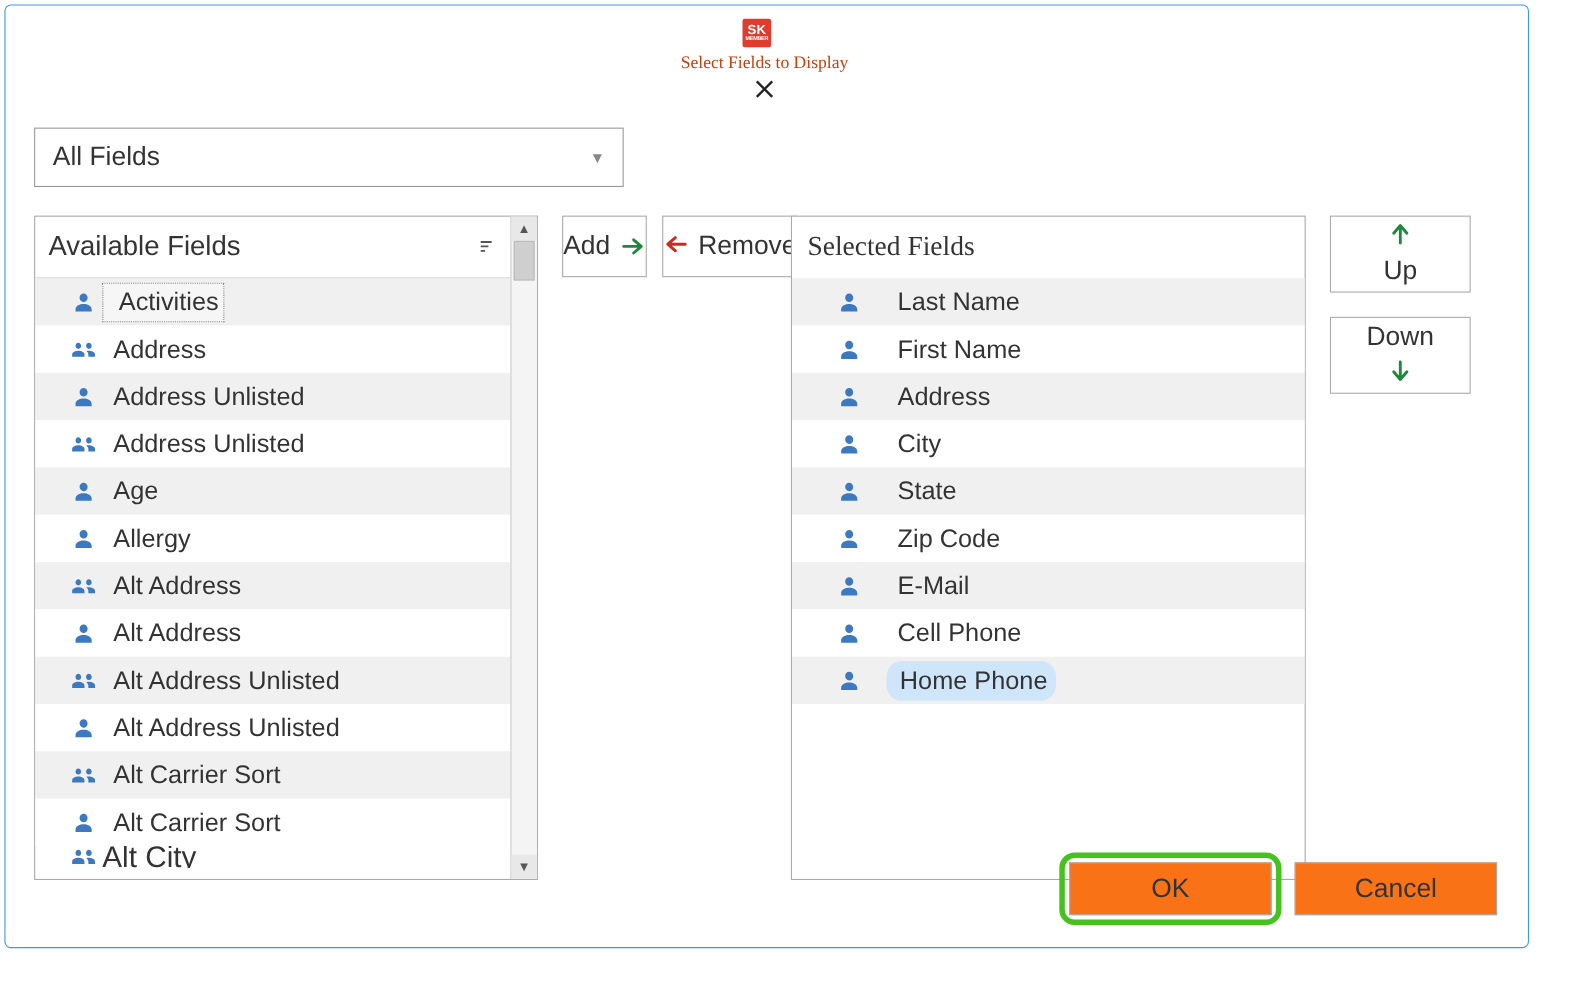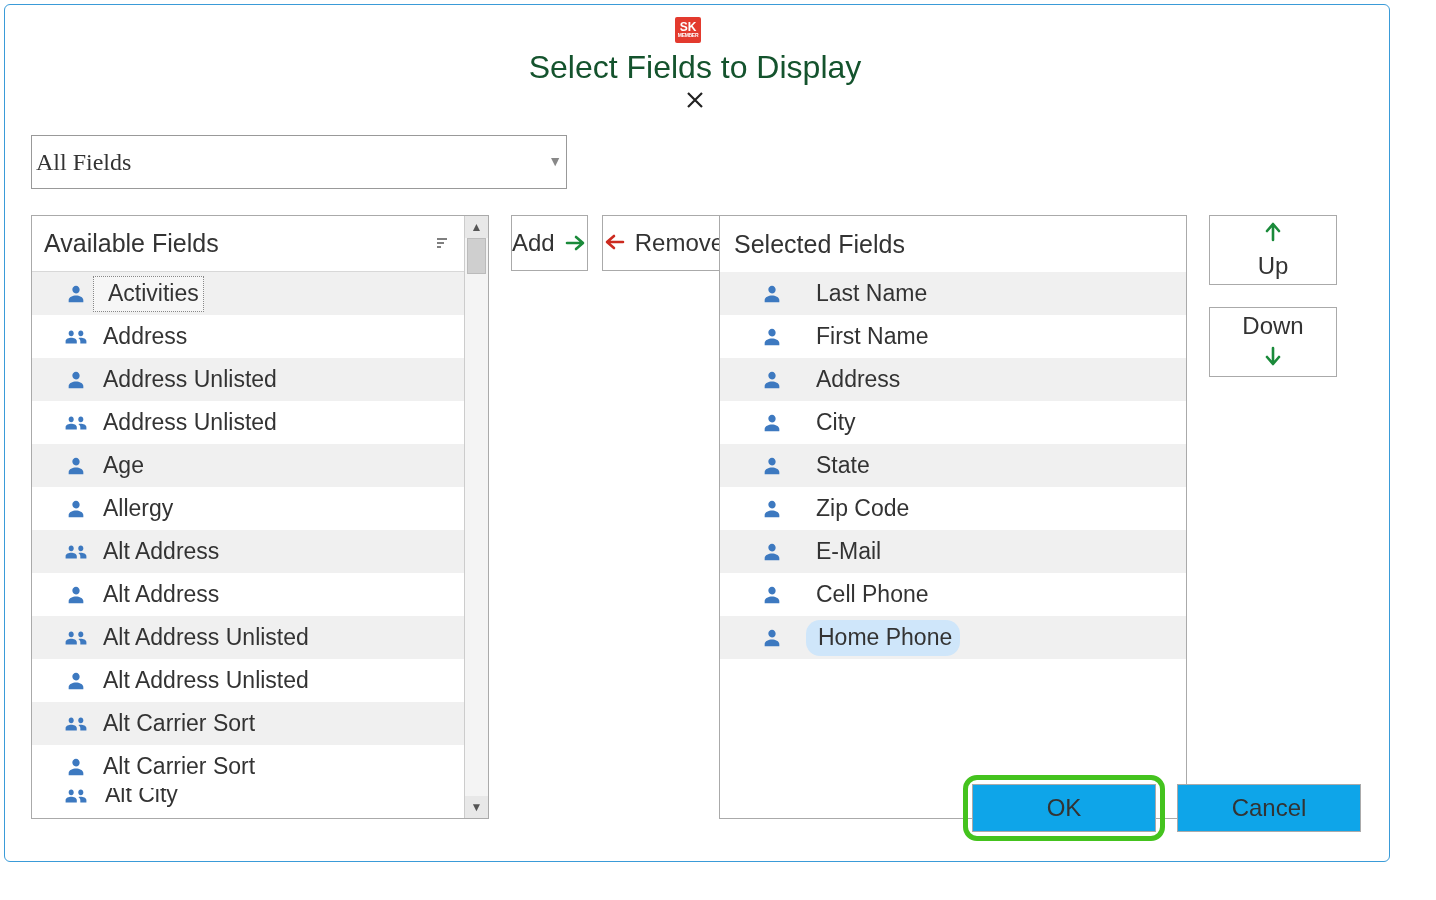--- a/index.html
+++ b/index.html
@@ -38,45 +38,45 @@
     color: #fff;
     flex-direction: column;
     line-height: 0.8;
     margin-right: 14px;
     margin-top: 2px;
   }
   .app-logo .sk { font-size: 12px; font-weight: bold; }
   .app-logo .mb { font-size: 5px; letter-spacing: -0.3px;}
   .dialog-title {
     flex: 1;
-    font-size: 32px;
-    color: #14532d;
+    font-size: 16px;
+    color: #c2410c;
     padding-top: 6px;
+    font-family: Liberation Serif, serif;
   }
   .close-x {
     font-size: 26px;
     font-weight: 300;
     color: #222;
     cursor: pointer;
     padding: 0 10px;
   }
   .body {
     padding: 14px 26px 0 26px;
   }
   .filter-select {
     width: 536px;
     height: 54px;
     border: 1px solid #999;
     display: flex;
     align-items: center;
-    padding: 0 4px;
+    padding: 0 16px;
     cursor: pointer;
     position: relative;
     margin-bottom: 26px;
-    font-family: Liberation Serif, serif;
   }
   .filter-select .label {
     flex: 1;
     font-size: 24px;
     color: #333;
   }
   .filter-select .caret {
     color: #888;
     font-size: 14px;
   }
@@ -185,20 +185,21 @@
     gap:10px;
   }
 
   .selected-wrap {
     width: 468px;
     height: 604px;
   }
   .selected-wrap .list-header {
     border-bottom: none;
     padding-left: 14px;
+    font-family: Liberation Serif, serif;
   }
   .selected-list .list-item {
     padding-left: 40px;
     gap: 17px;
   }
   .selected-list .list-item:nth-child(odd){ background:#f0f0f0; }
   .selected-list .list-item:nth-child(even){ background:#fff; }
 
   .reorder-buttons {
     display:flex; flex-direction:column; gap:22px;
@@ -220,30 +221,30 @@
   }
   .highlight-ok {
     border: 5px solid #44c31e;
     border-radius: 14px;
     padding: 4px;
     margin-right: 12px;
   }
   .dlg-btn {
     width: 184px; height: 48px;
     border:1px solid #aaa;
-    background:#0ea5e9;
+    background:#f97316;
     font-size: 24px; color:#333;
     display:flex;align-items:center;justify-content:center;
     cursor:pointer;
   }
 
   .partial-item {
     height: 20px; overflow:hidden;
-    padding-left:32px; display:flex; align-items:flex-end;
-    font-size:23px; color:#333;gap:12px;
+    padding-left:32px; display:flex; align-items:center;
+    font-size:27px; color:#333;
   }
 </style>
 </head>
 <body>
 
 <svg width="0" height="0" style="position:absolute">
   <symbol id="sym-person" viewBox="0 0 24 24">
     <path fill="#3d79c0" d="M12 11.5c2.2 0 4-1.9 4-4.2S14.2 3 12 3 8 4.9 8 7.2s1.8 4.3 4 4.3zm0 2c-3.6 0-8 1.6-8 5.2V21h16v-2.3c0-3.6-4.4-5.2-8-5.2z"></path>
   </symbol>
   <symbol id="sym-group" viewBox="0 0 30 20">

